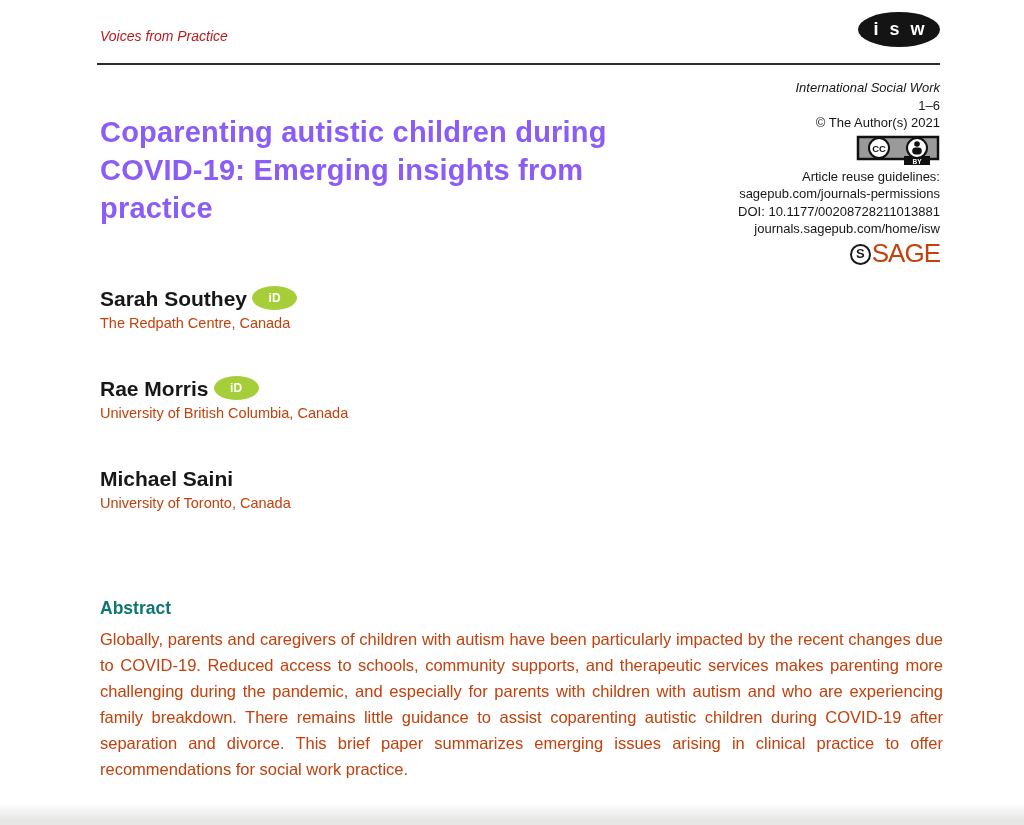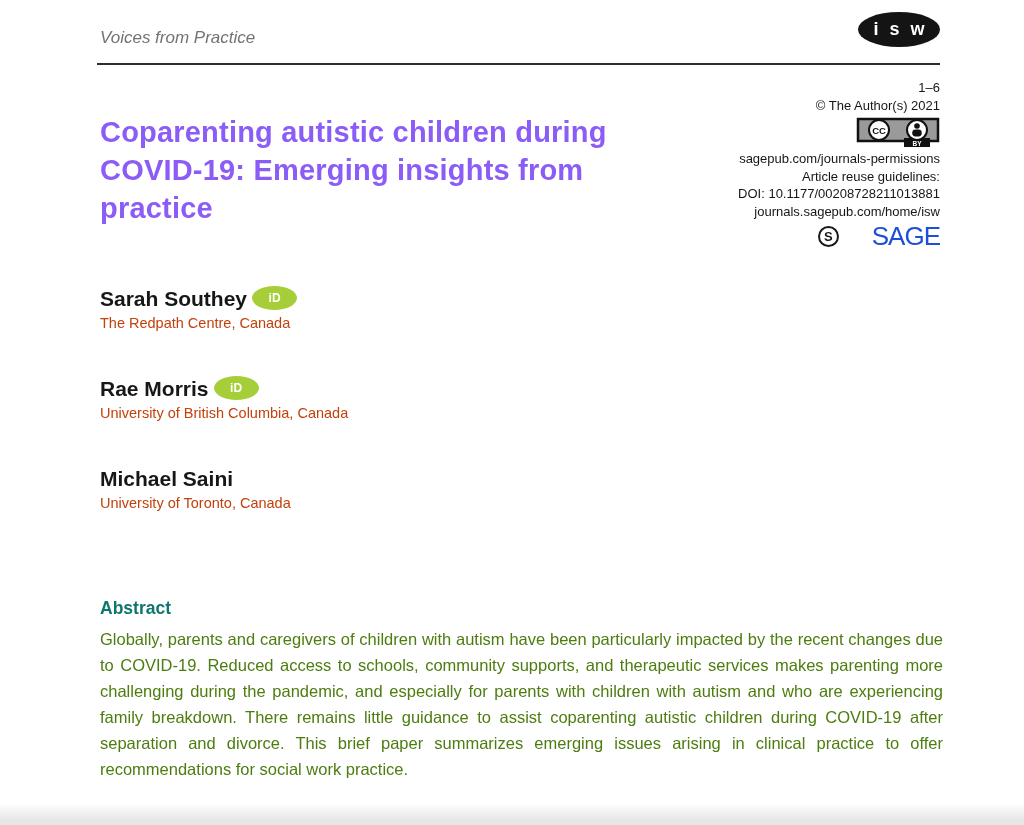--- a/index.html
+++ b/index.html
@@ -7,21 +7,21 @@
     width: 1024px; height: 825px; overflow: hidden;
     background: #ffffff;
     font-family: "Liberation Sans", sans-serif;
     color: #1d1d1b;
   }
   .page { position: relative; width: 1024px; height: 825px; background: #fff; }
 
   
   .section-label {
     position: absolute; left: 100px; top: 28px;
-    font-style: italic; font-size: 17px; color: #737373;
+    font-style: italic; font-size: 14px; color: #b91c1c;
   }
   .header-rule {
     position: absolute; left: 97px; top: 63px; width: 843px; height: 2px;
     background: #2d2d2d;
   }
   .isw-logo {
     position: absolute; top: 12px; right: 84px;
     width: 82px; height: 35px; background: #141414; border-radius: 50%;
     display: flex; align-items: center; justify-content: center;
     color: #fff; font-weight: 700; font-size: 18px; letter-spacing: 3px;
@@ -37,21 +37,21 @@
   .badge-row { display: flex; justify-content: flex-end; margin: 3px 0 2px 0; }
   .sage-row {
     display: flex; justify-content: flex-end; align-items: center;
     margin-top: 6px; gap: 1px;
   }
   .sage-s {
     width: 17px; height: 17px; border: 2.5px solid #191919; border-radius: 50%;
     display: inline-flex; align-items: center; justify-content: center;
     font-weight: 700; font-size: 13px; color: #191919;
   }
-  .sage-word { font-size: 26px; letter-spacing: -1px; color: #1d4ed8; margin-left: 32px; }
+  .sage-word { font-size: 26px; letter-spacing: -1px; color: #c2410c; }
 
   
   .article-title {
     position: absolute; left: 100px; top: 94px; max-width: 520px;
     font-size: 29px; line-height: 38px; font-weight: 700; color: #8b5cf6;
     letter-spacing: 0.2px;
   }
 
   
   .authors { position: absolute; left: 100px; top: 287px; }
@@ -64,57 +64,58 @@
     display: inline-flex; align-items: center; justify-content: center;
     margin-top: -2px;
   }
   .author-affiliation { font-size: 14.5px; color: #c2410c; margin-top: 4px; }
 
   
   .abstract { position: absolute; left: 100px; top: 598px; width: 843px; }
   .abstract-heading { font-size: 17.5px; font-weight: 700; color: #0f766e; }
   .abstract-text {
     margin-top: 7px; font-size: 16.5px; line-height: 26px;
-    text-align: justify; color: #4d7c0f;
+    text-align: justify; color: #c2410c;
   }
 
   
   .page-bottom-edge {
     position: absolute; left: 0; right: 0; bottom: 0; height: 22px;
     background: linear-gradient(to bottom, rgba(232,232,232,0) 0%, #e7e7e6 75%);
   }
 </style>
 </head>
 <body>
 
 <div class="page">
 
   <div class="section-label">Voices from Practice</div>
   <div class="isw-logo">
     <span>i s w</span>
   </div>
   <div class="header-rule"></div>
 
   <div class="meta">
+    <div class="journal-name">International Social Work</div>
     <div>1–6</div>
     <div>© The Author(s) 2021</div>
     <div class="badge-row">
       <svg width="84" height="31" viewBox="0 0 84 31">
         <rect x="2" y="2" width="80" height="22" fill="#9a9a9a" stroke="#111" stroke-width="2.5"></rect>
         <rect x="48" y="21" width="26" height="9" fill="#111"></rect>
         <circle cx="23" cy="13" r="10" fill="#fff" stroke="#111" stroke-width="2"></circle>
         <text x="23" y="16.5" font-size="9.5" font-weight="bold" font-family="Liberation Sans, sans-serif" fill="#111" text-anchor="middle">CC</text>
         <circle cx="61" cy="13" r="10" fill="#fff" stroke="#111" stroke-width="2"></circle>
         <circle cx="61" cy="9" r="2.8" fill="#111"></circle>
         <rect x="56.2" y="12.5" width="9.6" height="7" rx="3.4" fill="#111"></rect>
         <text x="61" y="28.5" font-size="6.5" font-weight="bold" font-family="Liberation Sans, sans-serif" fill="#fff" text-anchor="middle">BY</text>
       </svg>
     </div>
+    <div>Article reuse guidelines:</div>
     <div>sagepub.com/journals-permissions</div>
-    <div>Article reuse guidelines:</div>
     <div>DOI: 10.1177/00208728211013881</div>
     <div>journals.sagepub.com/home/isw</div>
     <div class="sage-row">
       <span class="sage-s">S</span>
       <span class="sage-word">SAGE</span>
     </div>
   </div>
 
   <h1 class="article-title">Coparenting autistic children during COVID-19: Emerging insights from practice</h1>
 

